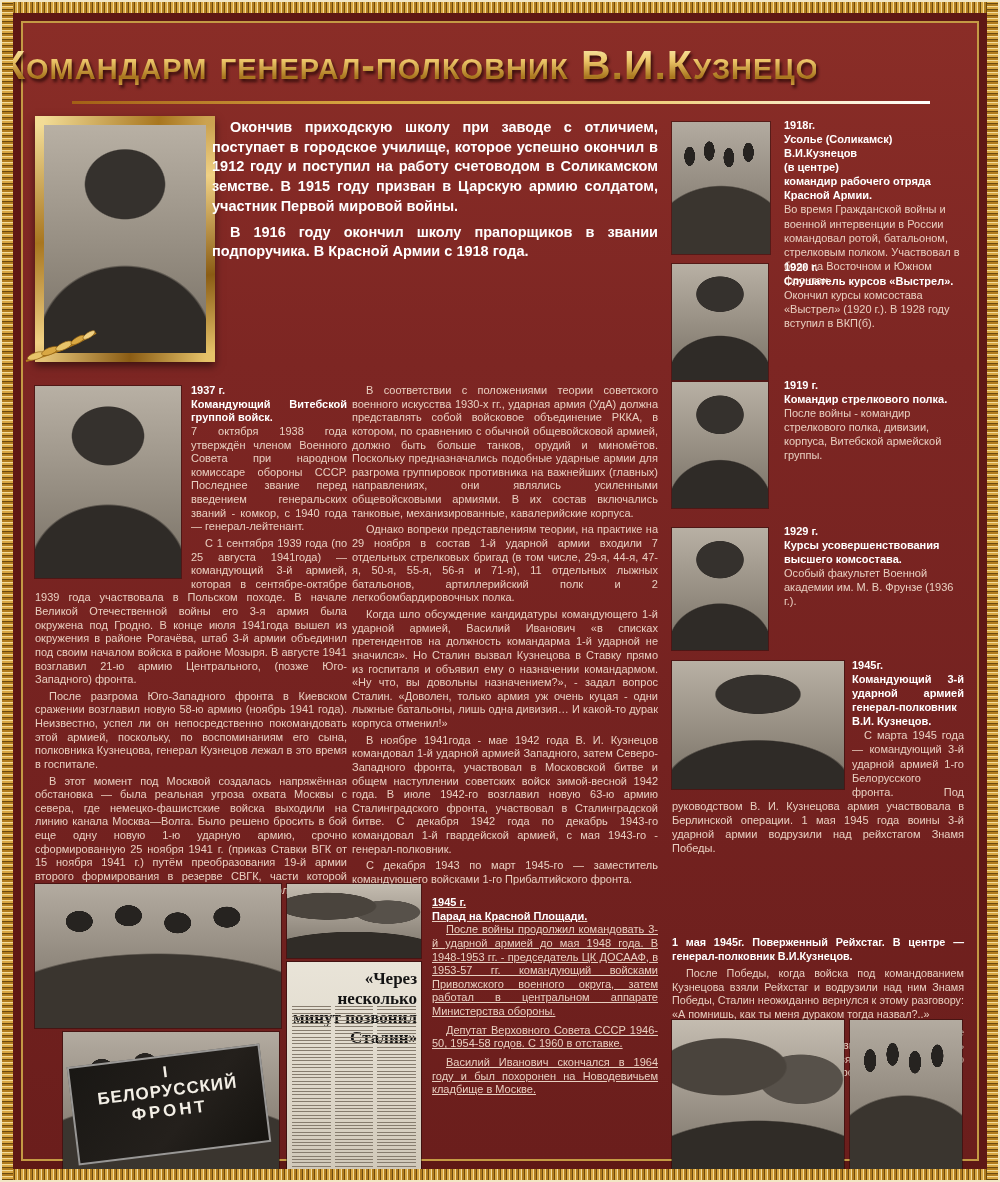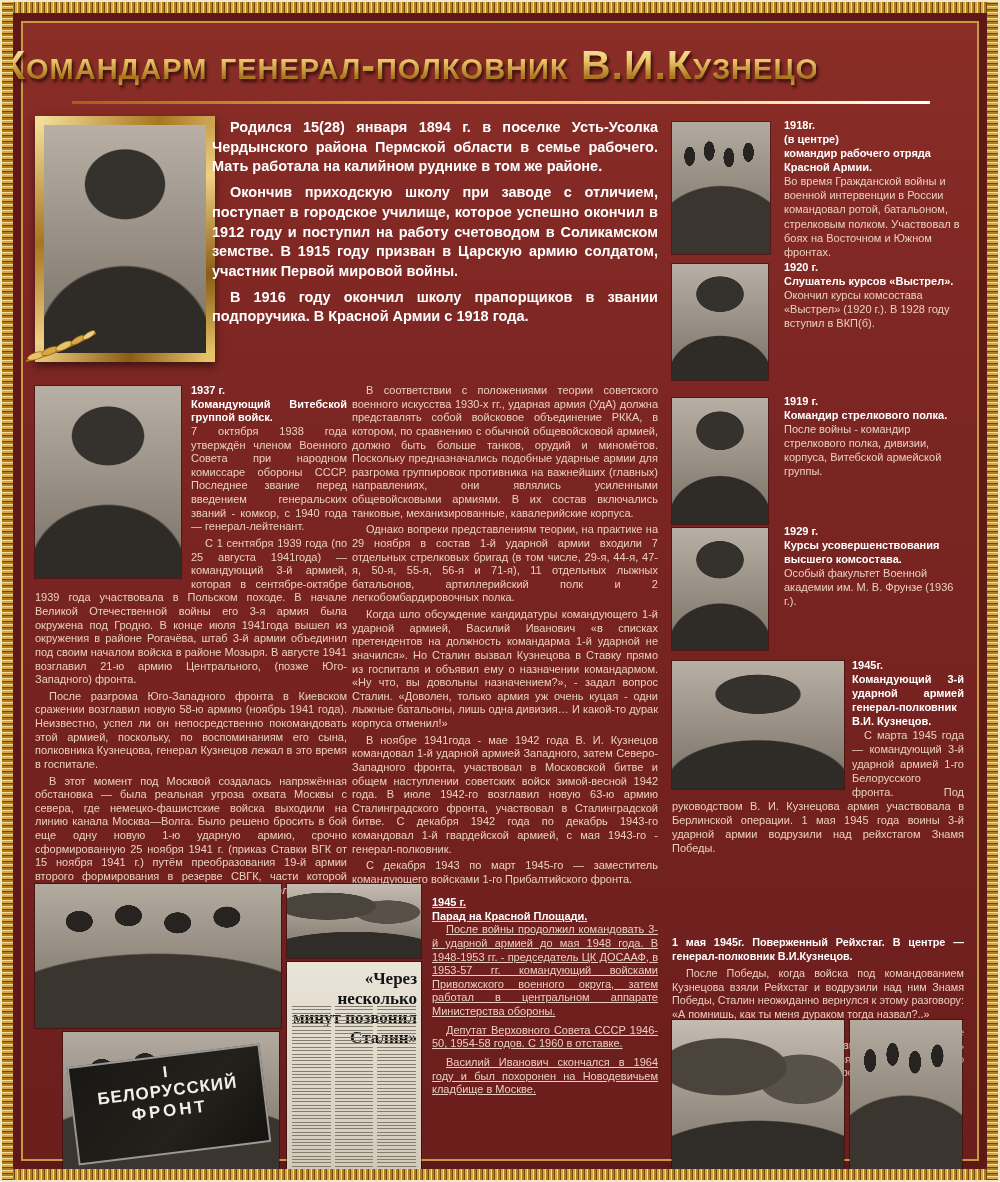--- a/index.html
+++ b/index.html
@@ -153,45 +153,45 @@
         <ellipse cx="14" cy="33" rx="9" ry="3.4" fill="#e7c46a" transform="rotate(-18 14 33)"></ellipse>
         <ellipse cx="28" cy="28" rx="9" ry="3.4" fill="#d9a843" transform="rotate(-22 28 28)"></ellipse>
         <ellipse cx="42" cy="23" rx="9" ry="3.4" fill="#e7c46a" transform="rotate(-26 42 23)"></ellipse>
         <ellipse cx="56" cy="17" rx="8" ry="3" fill="#d9a843" transform="rotate(-30 56 17)"></ellipse>
         <ellipse cx="67" cy="12" rx="7" ry="2.6" fill="#f0d184" transform="rotate(-33 67 12)"></ellipse>
       </g>
     </svg>
   </div>
 
   <div class="main-bio">
-    <p>Родился 15(28) января 1894 г. в поселке Усть-Усолка Чердынского района Пермской области в семье рабочего. Мать работала на калийном руднике в том же районе.</p>
     <p>Окончив приходскую школу при заводе с отличием, поступает в городское училище, которое успешно окончил в 1912 году и поступил на работу счетоводом в Соликамском земстве. В 1915 году призван в Царскую армию солдатом, участник Первой мировой войны.</p>
     <p>В 1916 году окончил школу прапорщиков в звании подпоручика. В Красной Армии с 1918 года.</p>
   </div>
 
   <div class="entry" style="top:118px;">
     <div class="pic photo pat-group" style="position:absolute;width:98px;height:132px;"></div>
     <div class="txt">
       <div class="h">1918г.</div>
+      <div class="h">Усолье (Соликамск) В.И.Кузнецов</div>
       <div class="h">(в центре)</div>
       <div class="h">командир рабочего отряда Красной Армии.</div>
       <p>Во время Гражданской войны и военной интервенции в России командовал ротой, батальоном, стрелковым полком. Участвовал в боях на Восточном и Южном фронтах.</p>
     </div>
   </div>
 
   <div class="entry" style="top:260px;">
     <div class="pic photo pat-portrait" style="position:absolute;width:96px;height:116px;"></div>
     <div class="txt">
       <div class="h">1920 г.</div>
       <div class="h">Слушатель курсов «Выстрел».</div>
       <p>Окончил курсы комсостава «Выстрел» (1920 г.). В 1928 году вступил в ВКП(б).</p>
     </div>
   </div>
 
-  <div class="entry" style="top:394px;">
+  <div class="entry" style="top:378px;">
     <div class="pic photo pat-portrait" style="position:absolute;width:96px;height:126px;"></div>
     <div class="txt">
       <div class="h">1919 г.</div>
       <div class="h">Командир стрелкового полка.</div>
       <p>После войны - командир стрелкового полка, дивизии, корпуса, Витебской армейской группы.</p>
     </div>
   </div>
 
   <div class="entry" style="top:524px;">
     <div class="pic photo pat-portrait" style="position:absolute;width:96px;height:122px;"></div>

